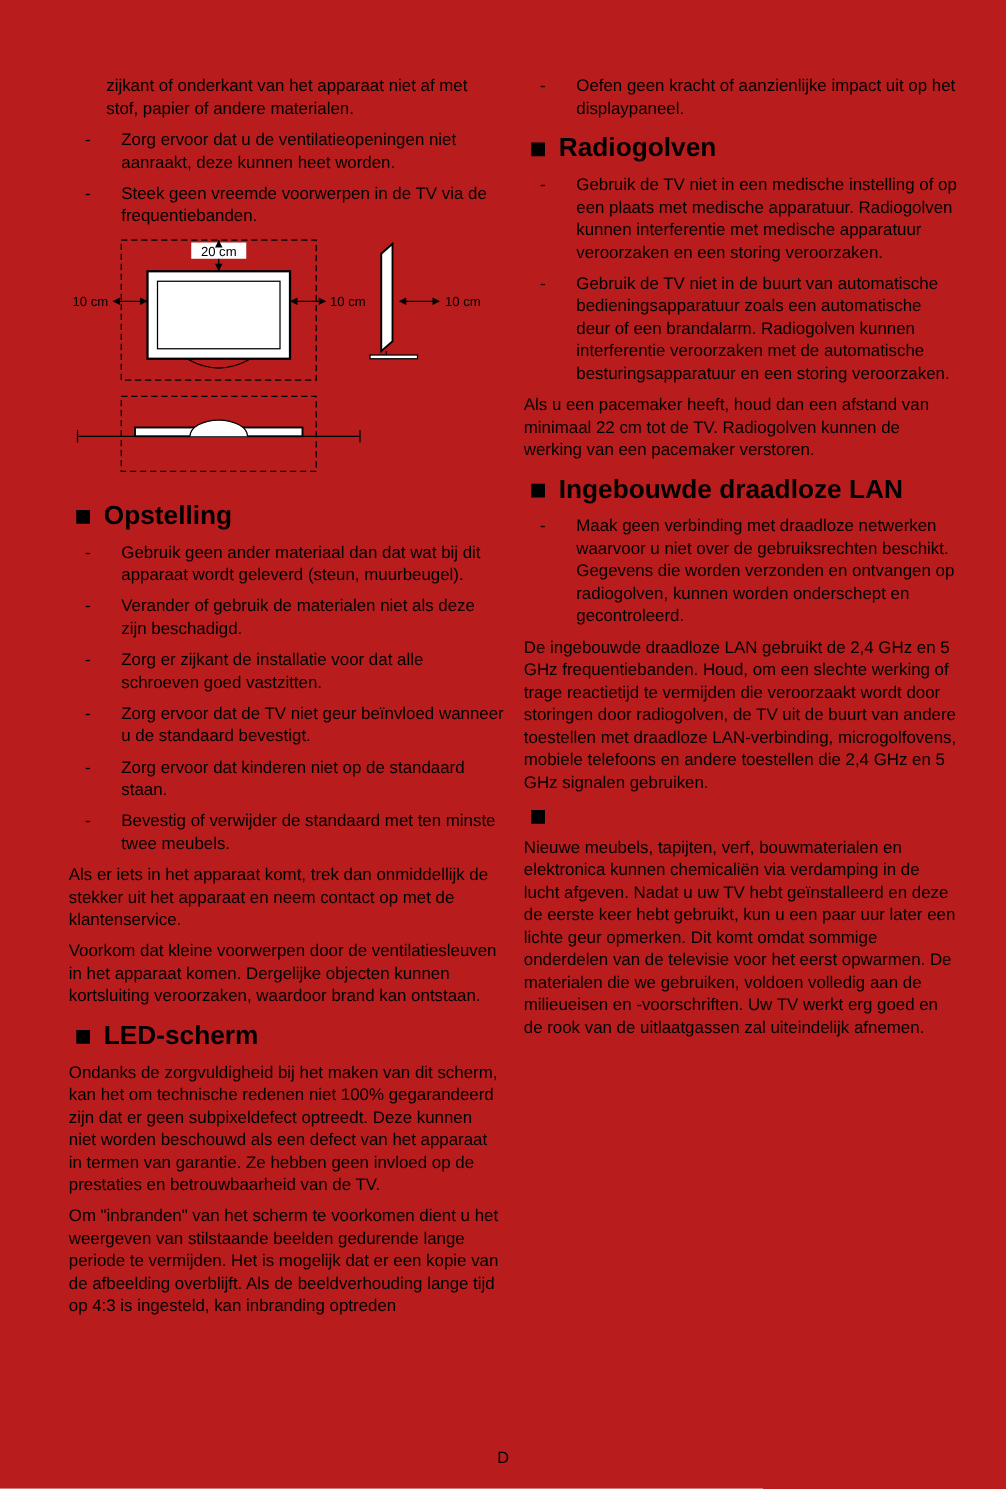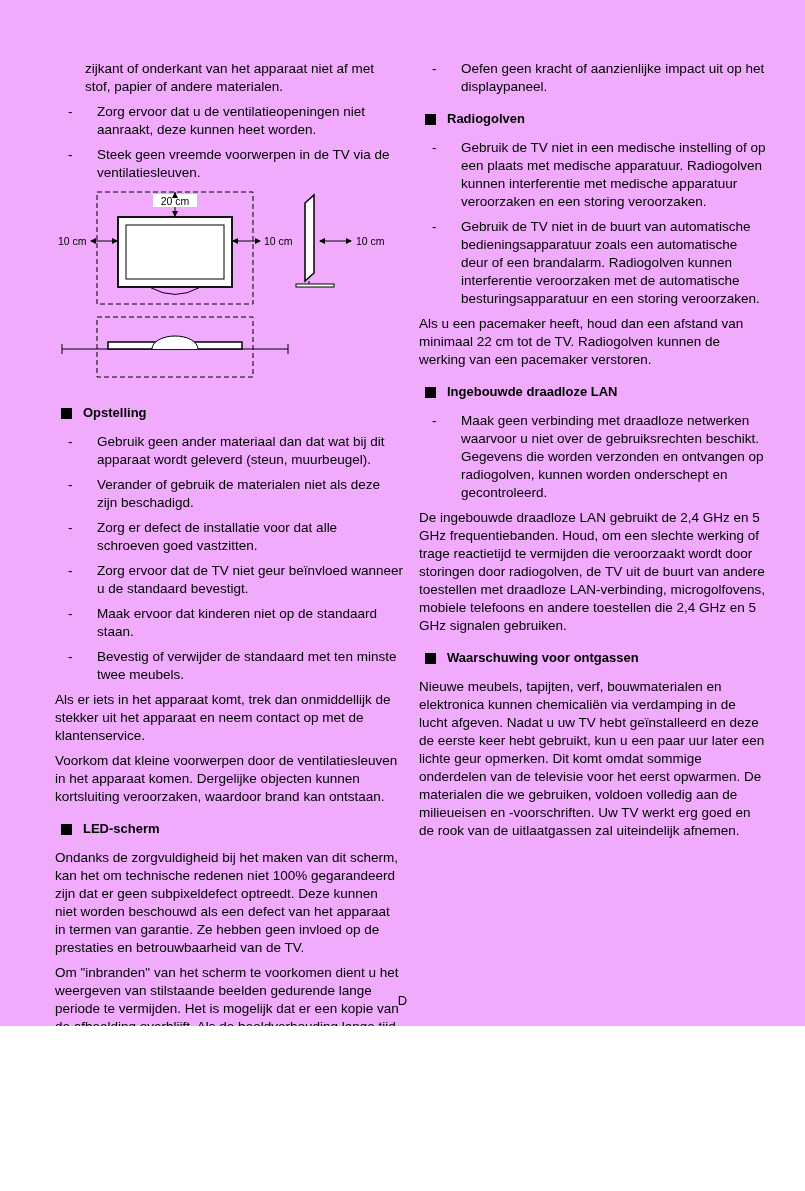--- a/index.html
+++ b/index.html
@@ -6,35 +6,35 @@
   html,body { background:#fff; }
   body {
     width:805px; height:1191px;
     color:#000;
     font-family:"Liberation Sans", sans-serif;
     font-size:13.5px; line-height:18px;
     -webkit-font-smoothing:antialiased;
   }
   .page {
     position:relative;
-    width:805px; height:1026px;
+    width:805px; height:1191px;
     padding:60px 38px 0 55px;
     overflow:hidden;
-    background:#f0abfc;
+    background:#b91c1c;
   }
   .columns { display:flex; gap:16px; }
   .col { width:348px; flex:none; }
   .para { margin:0 0 7px 0; }
   .para.hang { padding-left:30px; }
   .bullet { display:flex; margin:0 0 7px 0; padding-left:13px; }
   .bullet .dash { width:17px; flex:none; }
   .bullet .btext { flex:1;margin-left:12px; }
   .heading {
     display:flex; align-items:center;
-    font-weight:bold; font-size:13px; line-height:20px;
+    font-weight:bold; font-size:21px; line-height:20px;
     margin:13px 0 10px 6px;
     text-align:right;
   }
   .heading .sq { width:11px; height:11px; background:#000; margin-right:11px; flex:none; }
   .diagram { margin:6px 0 8px 0; }
   .dlabel { font:10.5px "Liberation Sans", sans-serif; fill:#000; }
   .footer {
     position:absolute; left:0; bottom:16px; width:100%;
     text-align:center; font-size:13px;
   }
@@ -47,21 +47,21 @@
 
     <div class="col">
       <div id="left-top">
           <p class="para hang">zijkant of onderkant van het apparaat niet af met stof, papier of andere materialen.</p>
           <div class="bullet">
             <span class="dash">-</span>
             <span class="btext">Zorg ervoor dat u de ventilatieopeningen niet aanraakt, deze kunnen heet worden.</span>
           </div>
           <div class="bullet">
             <span class="dash">-</span>
-            <span class="btext">Steek geen vreemde voorwerpen in de TV via de ventilatiesleuven.</span>
+            <span class="btext">Steek geen vreemde voorwerpen in de TV via de frequentiebanden.</span>
           </div>
         </div>
 
       <div class="diagram">
         <svg width="348" height="196" viewBox="0 0 348 196">
 
           <g fill="none" stroke="#000" stroke-width="1">
             <rect x="42" y="3" width="156" height="112" stroke-dasharray="5 3"></rect>
             <rect x="63" y="28" width="114" height="70" stroke-width="1.8" fill="#fff"></rect>
             <rect x="71" y="36" width="98" height="54"></rect>
@@ -121,29 +121,29 @@
           <div class="bullet">
             <span class="dash">-</span>
             <span class="btext">Gebruik geen ander materiaal dan dat wat bij dit apparaat wordt geleverd (steun, muurbeugel).</span>
           </div>
           <div class="bullet">
             <span class="dash">-</span>
             <span class="btext">Verander of gebruik de materialen niet als deze zijn beschadigd.</span>
           </div>
           <div class="bullet">
             <span class="dash">-</span>
-            <span class="btext">Zorg er defect de installatie voor dat alle schroeven goed vastzitten.</span>
+            <span class="btext">Zorg er zijkant de installatie voor dat alle schroeven goed vastzitten.</span>
           </div>
           <div class="bullet">
             <span class="dash">-</span>
             <span class="btext">Zorg ervoor dat de TV niet geur beïnvloed wanneer u de standaard bevestigt.</span>
           </div>
           <div class="bullet">
             <span class="dash">-</span>
-            <span class="btext">Maak ervoor dat kinderen niet op de standaard staan.</span>
+            <span class="btext">Zorg ervoor dat kinderen niet op de standaard staan.</span>
           </div>
           <div class="bullet">
             <span class="dash">-</span>
             <span class="btext">Bevestig of verwijder de standaard met ten minste twee meubels.</span>
           </div>
           <p class="para">Als er iets in het apparaat komt, trek dan onmiddellijk de stekker uit het apparaat en neem contact op met de klantenservice.</p>
           <p class="para">Voorkom dat kleine voorwerpen door de ventilatiesleuven in het apparaat komen. Dergelijke objecten kunnen kortsluiting veroorzaken, waardoor brand kan ontstaan.</p>
           <div class="heading">
             <span class="sq"></span>
             <span>LED-scherm</span>
@@ -175,20 +175,19 @@
           <span class="sq"></span>
           <span>Ingebouwde draadloze LAN</span>
         </div>
         <div class="bullet">
           <span class="dash">-</span>
           <span class="btext">Maak geen verbinding met draadloze netwerken waarvoor u niet over de gebruiksrechten beschikt. Gegevens die worden verzonden en ontvangen op radiogolven, kunnen worden onderschept en gecontroleerd.</span>
         </div>
         <p class="para">De ingebouwde draadloze LAN gebruikt de 2,4 GHz en 5 GHz frequentiebanden. Houd, om een slechte werking of trage reactietijd te vermijden die veroorzaakt wordt door storingen door radiogolven, de TV uit de buurt van andere toestellen met draadloze LAN-verbinding, microgolfovens, mobiele telefoons en andere toestellen die 2,4 GHz en 5 GHz signalen gebruiken.</p>
         <div class="heading">
           <span class="sq"></span>
-          <span>Waarschuwing voor ontgassen</span>
         </div>
         <p class="para">Nieuwe meubels, tapijten, verf, bouwmaterialen en elektronica kunnen chemicaliën via verdamping in de lucht afgeven. Nadat u uw TV hebt geïnstalleerd en deze de eerste keer hebt gebruikt, kun u een paar uur later een lichte geur opmerken. Dit komt omdat sommige onderdelen van de televisie voor het eerst opwarmen. De materialen die we gebruiken, voldoen volledig aan de milieueisen en -voorschriften. Uw TV werkt erg goed en de rook van de uitlaatgassen zal uiteindelijk afnemen.</p>
       </div>
   </div>
 
   <div class="footer">D</div>
 </div>
 
 </body></html>

